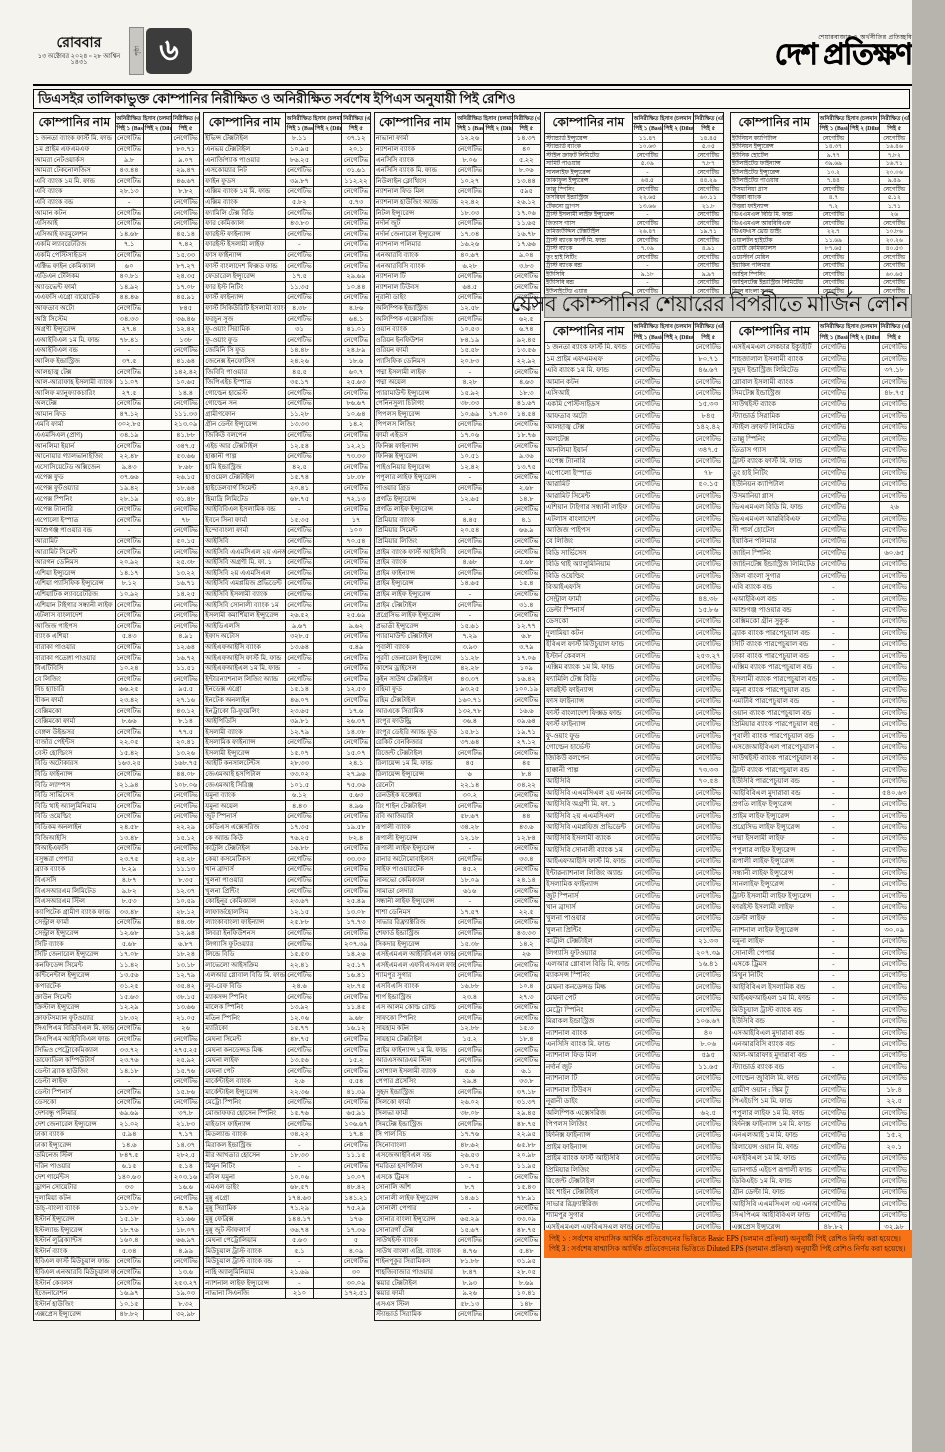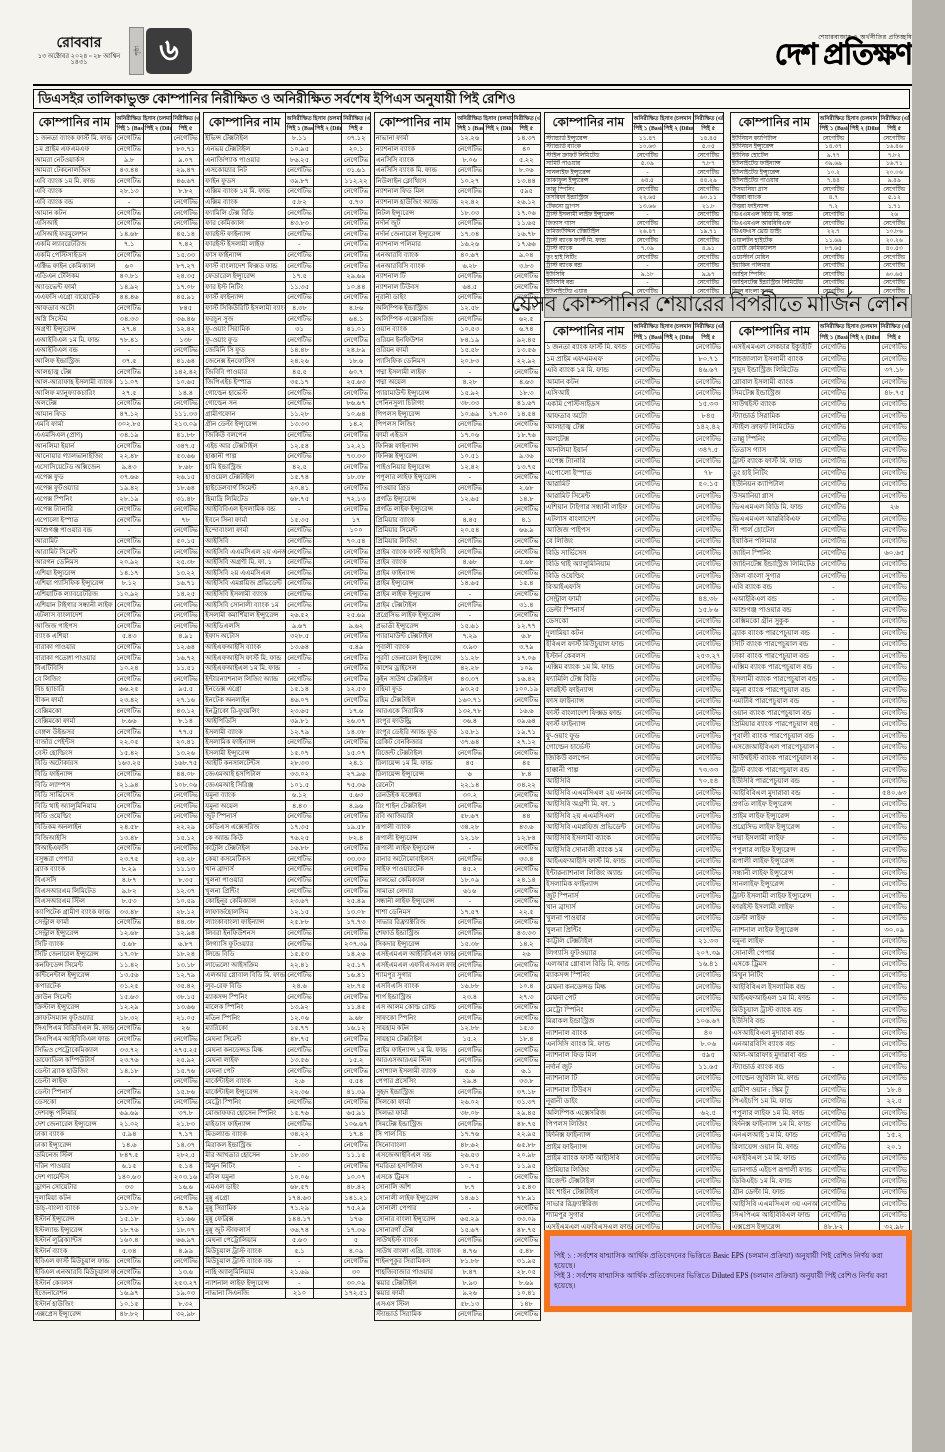--- a/index.html
+++ b/index.html
@@ -36,21 +36,21 @@
   .t-main tbody td{height:10.6px;font-size:6.7px;line-height:1;}
   .t-main col.cn{width:86px;}
   .t-top{width:180px;}
   .t-top tbody td{height:8.2px;font-size:6px;line-height:1;}
   .t-margin{width:180px;}
   .t-margin tbody td{height:11.35px;font-size:7px;line-height:1;}
   .right-wrap{width:368px;display:flex;flex-direction:column;}
   .right-row{display:flex;gap:6px;}
   .margin-bar{margin:4px 0 3px 0;background:#cfcdc7;border:1px solid #7a7873;height:22px;display:flex;align-items:center;justify-content:center;}
   .margin-bar h2{margin:0;font-size:21px;font-weight:normal;white-space:nowrap;letter-spacing:-0.3px;}
-  .notes{margin-top:3px;background:#c4b5fd;border:6px solid #f97316;padding:15px 4px;line-height:1.35;}
+  .notes{margin-top:3px;background:#f97316;border:1px solid #f97316;padding:3px 4px;line-height:1.35;}
   .notes div{font-size:7.4px;}
 </style>
 </head>
 <body>
 
 <div class="sheet">
 
   <header class="banner">
     <div class="date-block">
       <div class="weekday">রোববার</div>

